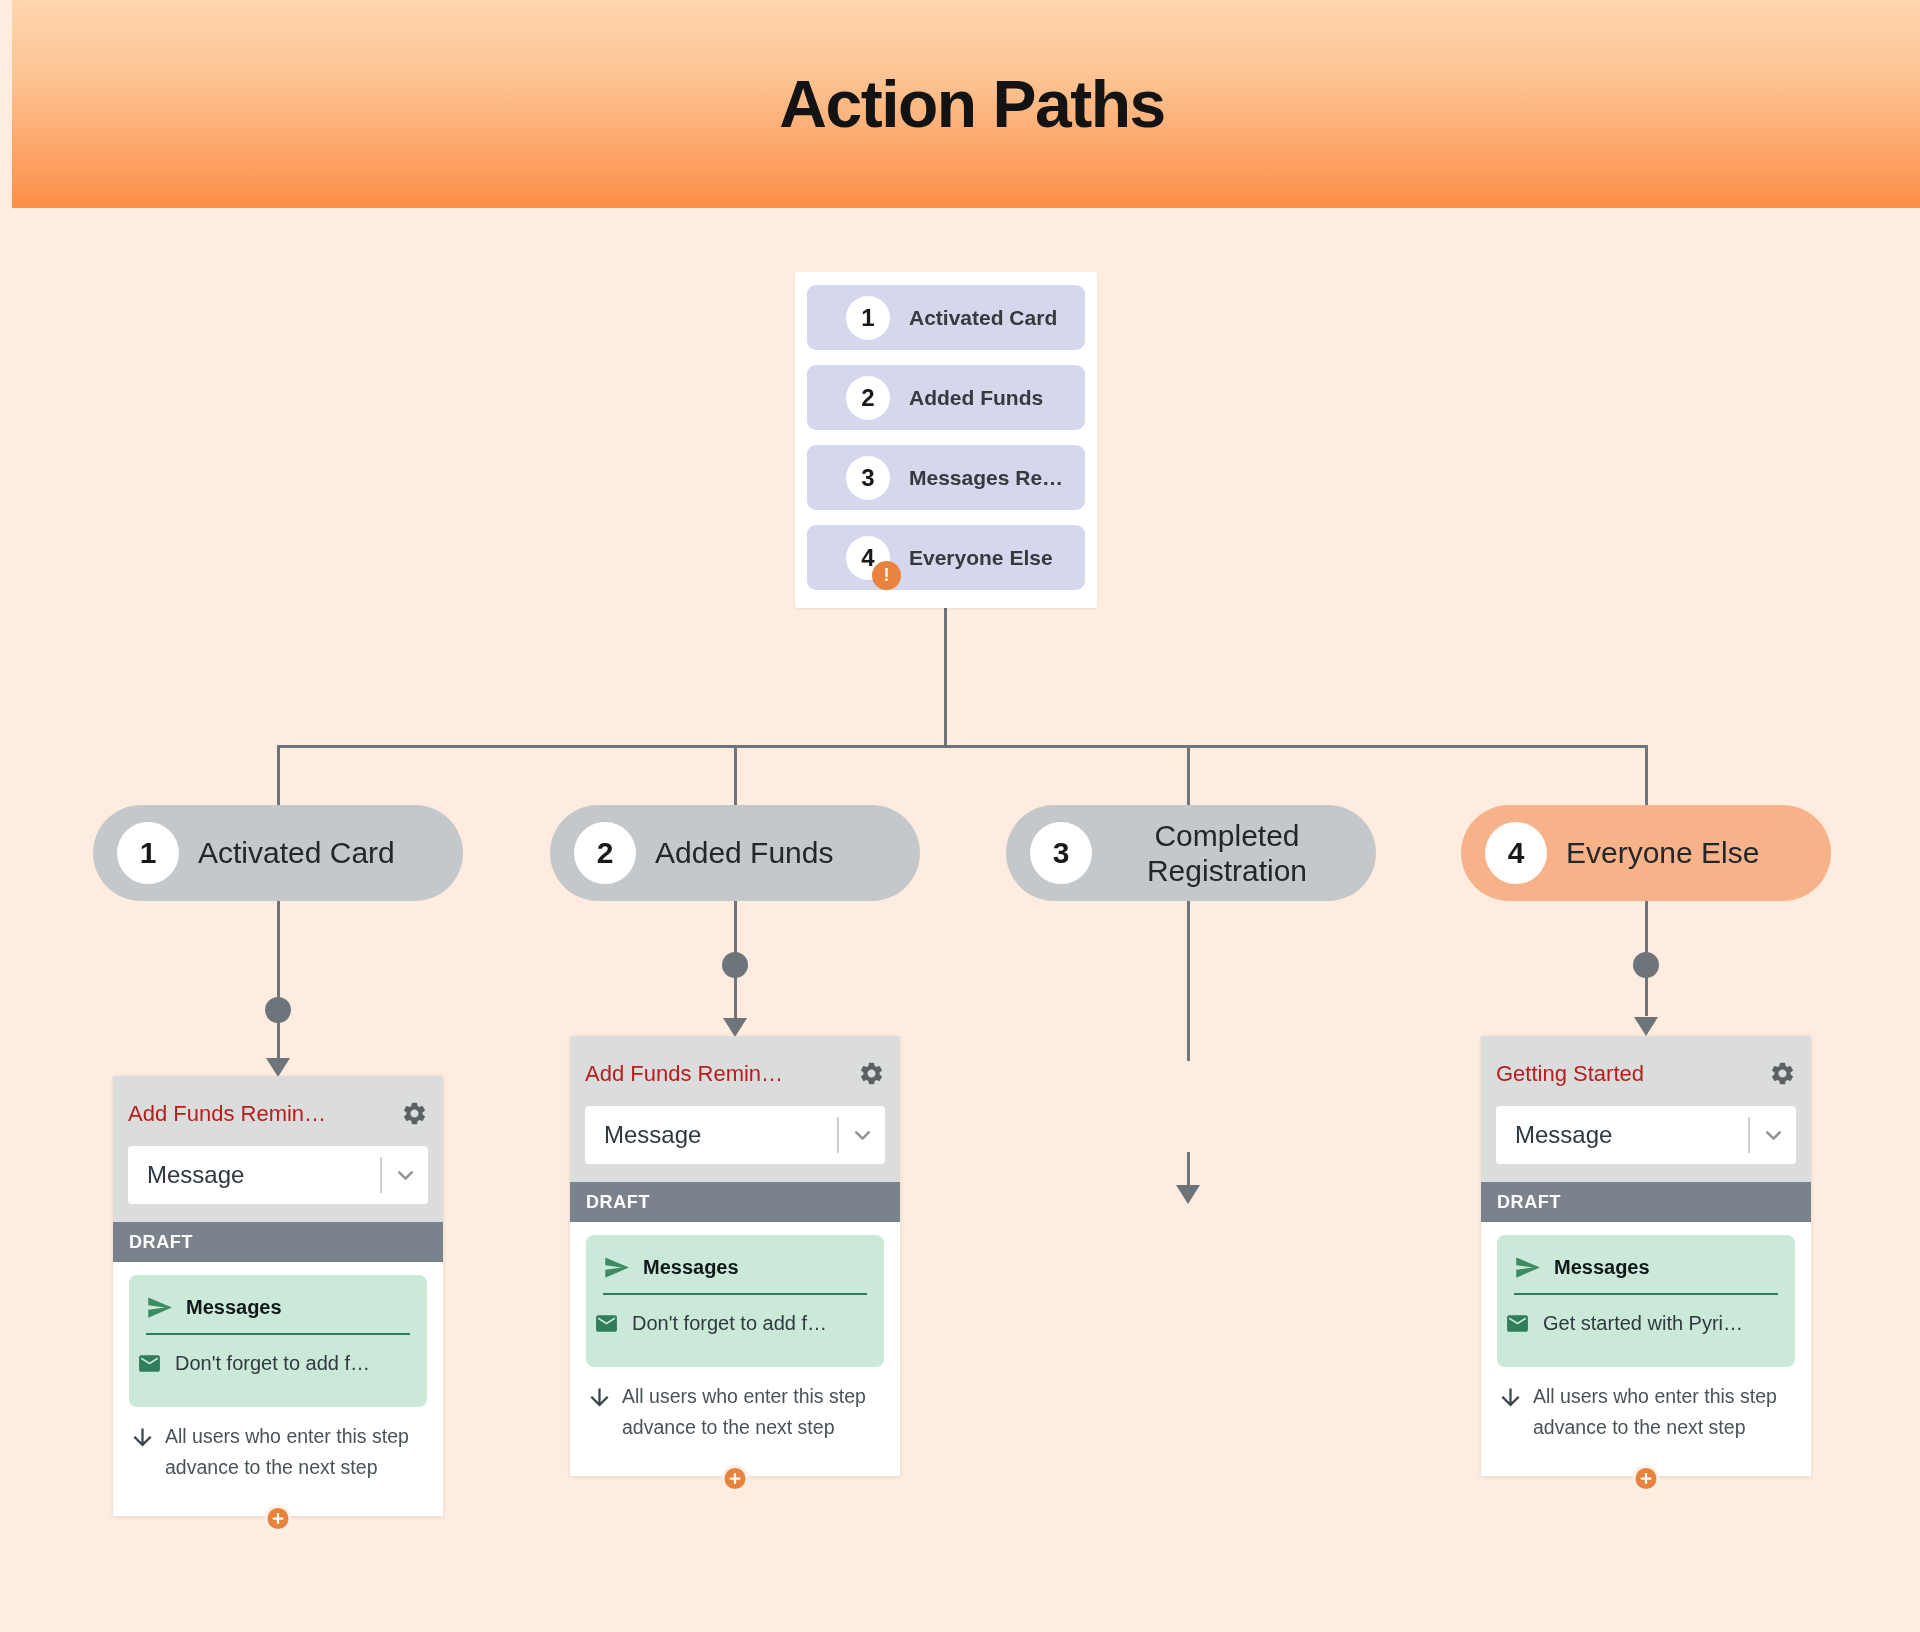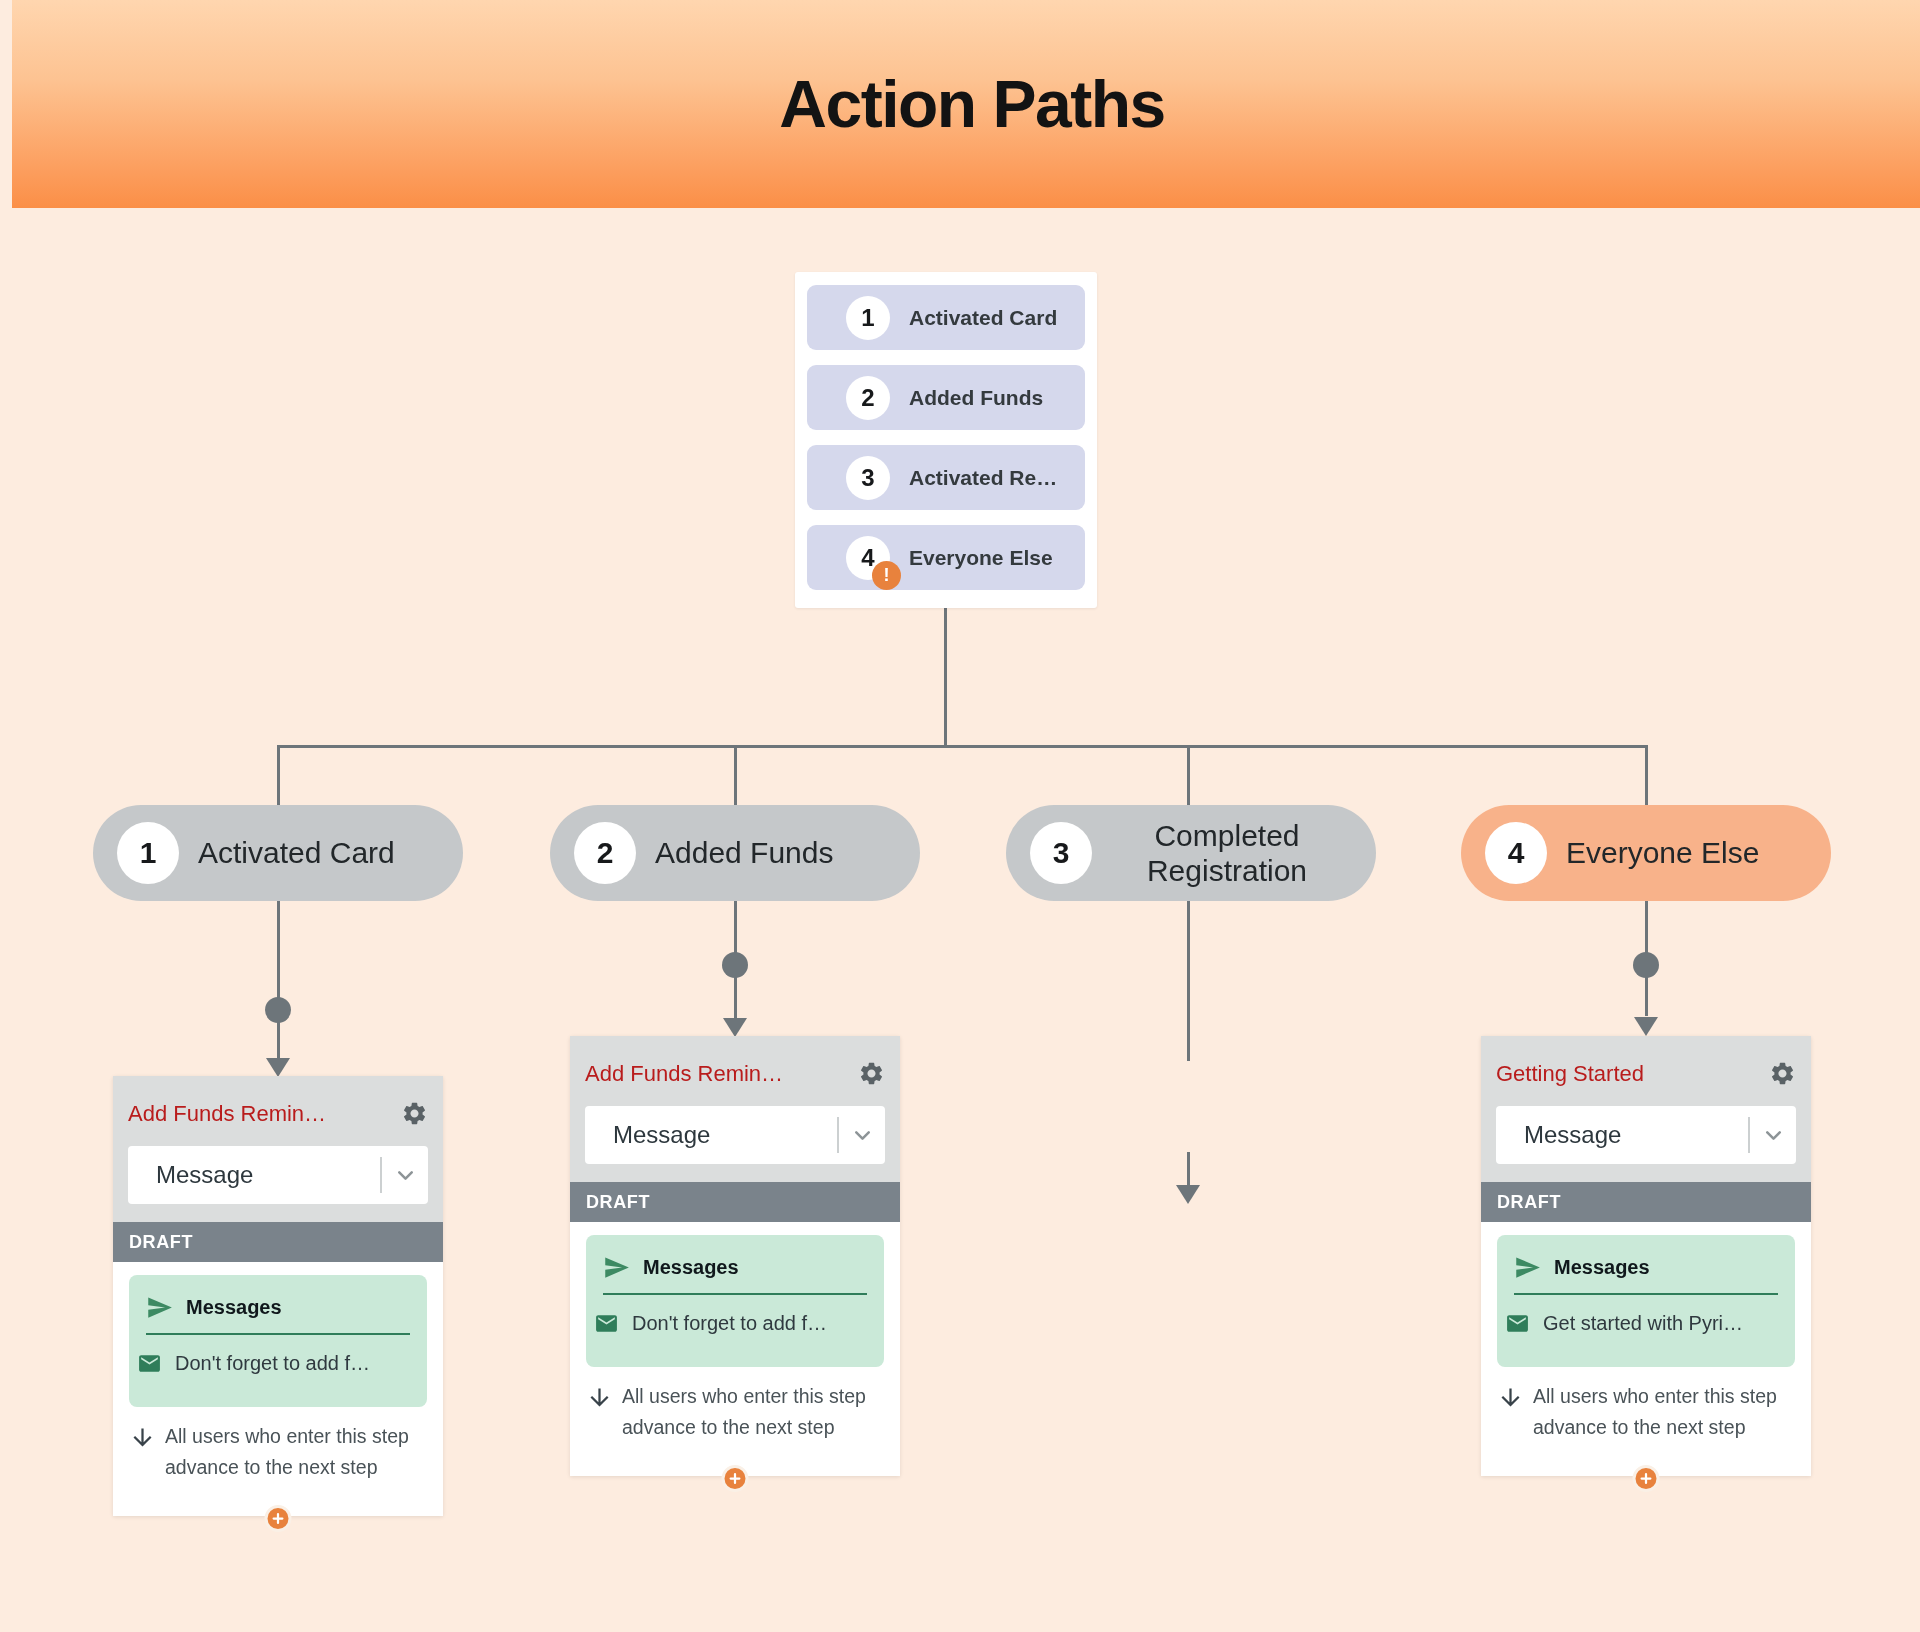--- a/index.html
+++ b/index.html
@@ -48,21 +48,21 @@
   
   .step-card{position:absolute;width:330px;height:440px;background:#fff;z-index:2;
              box-shadow:0 1px 4px rgba(0,0,0,.10);}
   .card-head{height:146px;background:#dbdddd;padding:18px 15px 0;box-sizing:border-box;}
   .card-title-row{display:flex;align-items:center;justify-content:space-between;height:40px;}
   .card-title{font-size:22px;color:#b91c1c;}
   .gear-btn{width:28px;height:28px;border:none;background:transparent;padding:0;cursor:pointer;}
   .gear-btn svg{width:27px;height:27px;fill:#5a6266;}
   .dropdown{margin-top:12px;height:58px;background:#fff;border-radius:4px;display:flex;
             align-items:center;cursor:pointer;}
-  .dropdown-value{flex:1;padding-left:28px;font-size:24px;color:#2d373d;}
+  .dropdown-value{flex:1;padding-left:19px;font-size:24px;color:#2d373d;}
   .dropdown-divider{width:2px;height:36px;background:#ccd0d1;}
   .chevron{width:46px;display:flex;justify-content:center;}
   .chevron svg{width:25px;height:25px;stroke:#8d9497;fill:none;}
 
   .draft-bar{height:40px;background:#7a838b;color:#ffffff;font-size:18px;font-weight:700;
              letter-spacing:.6px;display:flex;align-items:center;padding-left:16px;}
   .card-body{position:relative;padding:13px 16px 0;box-sizing:border-box;}
   .msg-block{background:#cae9d8;border-radius:8px;height:132px;box-sizing:border-box;
              padding-top:12px;cursor:pointer;}
   .msg-row{display:flex;align-items:center;gap:13px;padding:0 17px;height:40px;}
@@ -118,21 +118,21 @@
     <div class="segment-row">
       <div class="seg-circle">1</div>
       <div class="seg-label">Activated Card</div>
     </div>
     <div class="segment-row">
       <div class="seg-circle">2</div>
       <div class="seg-label">Added Funds</div>
     </div>
     <div class="segment-row">
       <div class="seg-circle">3</div>
-      <div class="seg-label">Activated Re…</div>
+      <div class="seg-label">Messages Re…</div>
     </div>
     <div class="segment-row">
       <div class="seg-circle">4</div>
       <div class="warn-badge">!</div>
       <div class="seg-label">Everyone Else</div>
     </div>
   </div>
 
   <div class="pill" style="left:93px">
     <div class="pill-circle">1</div>

